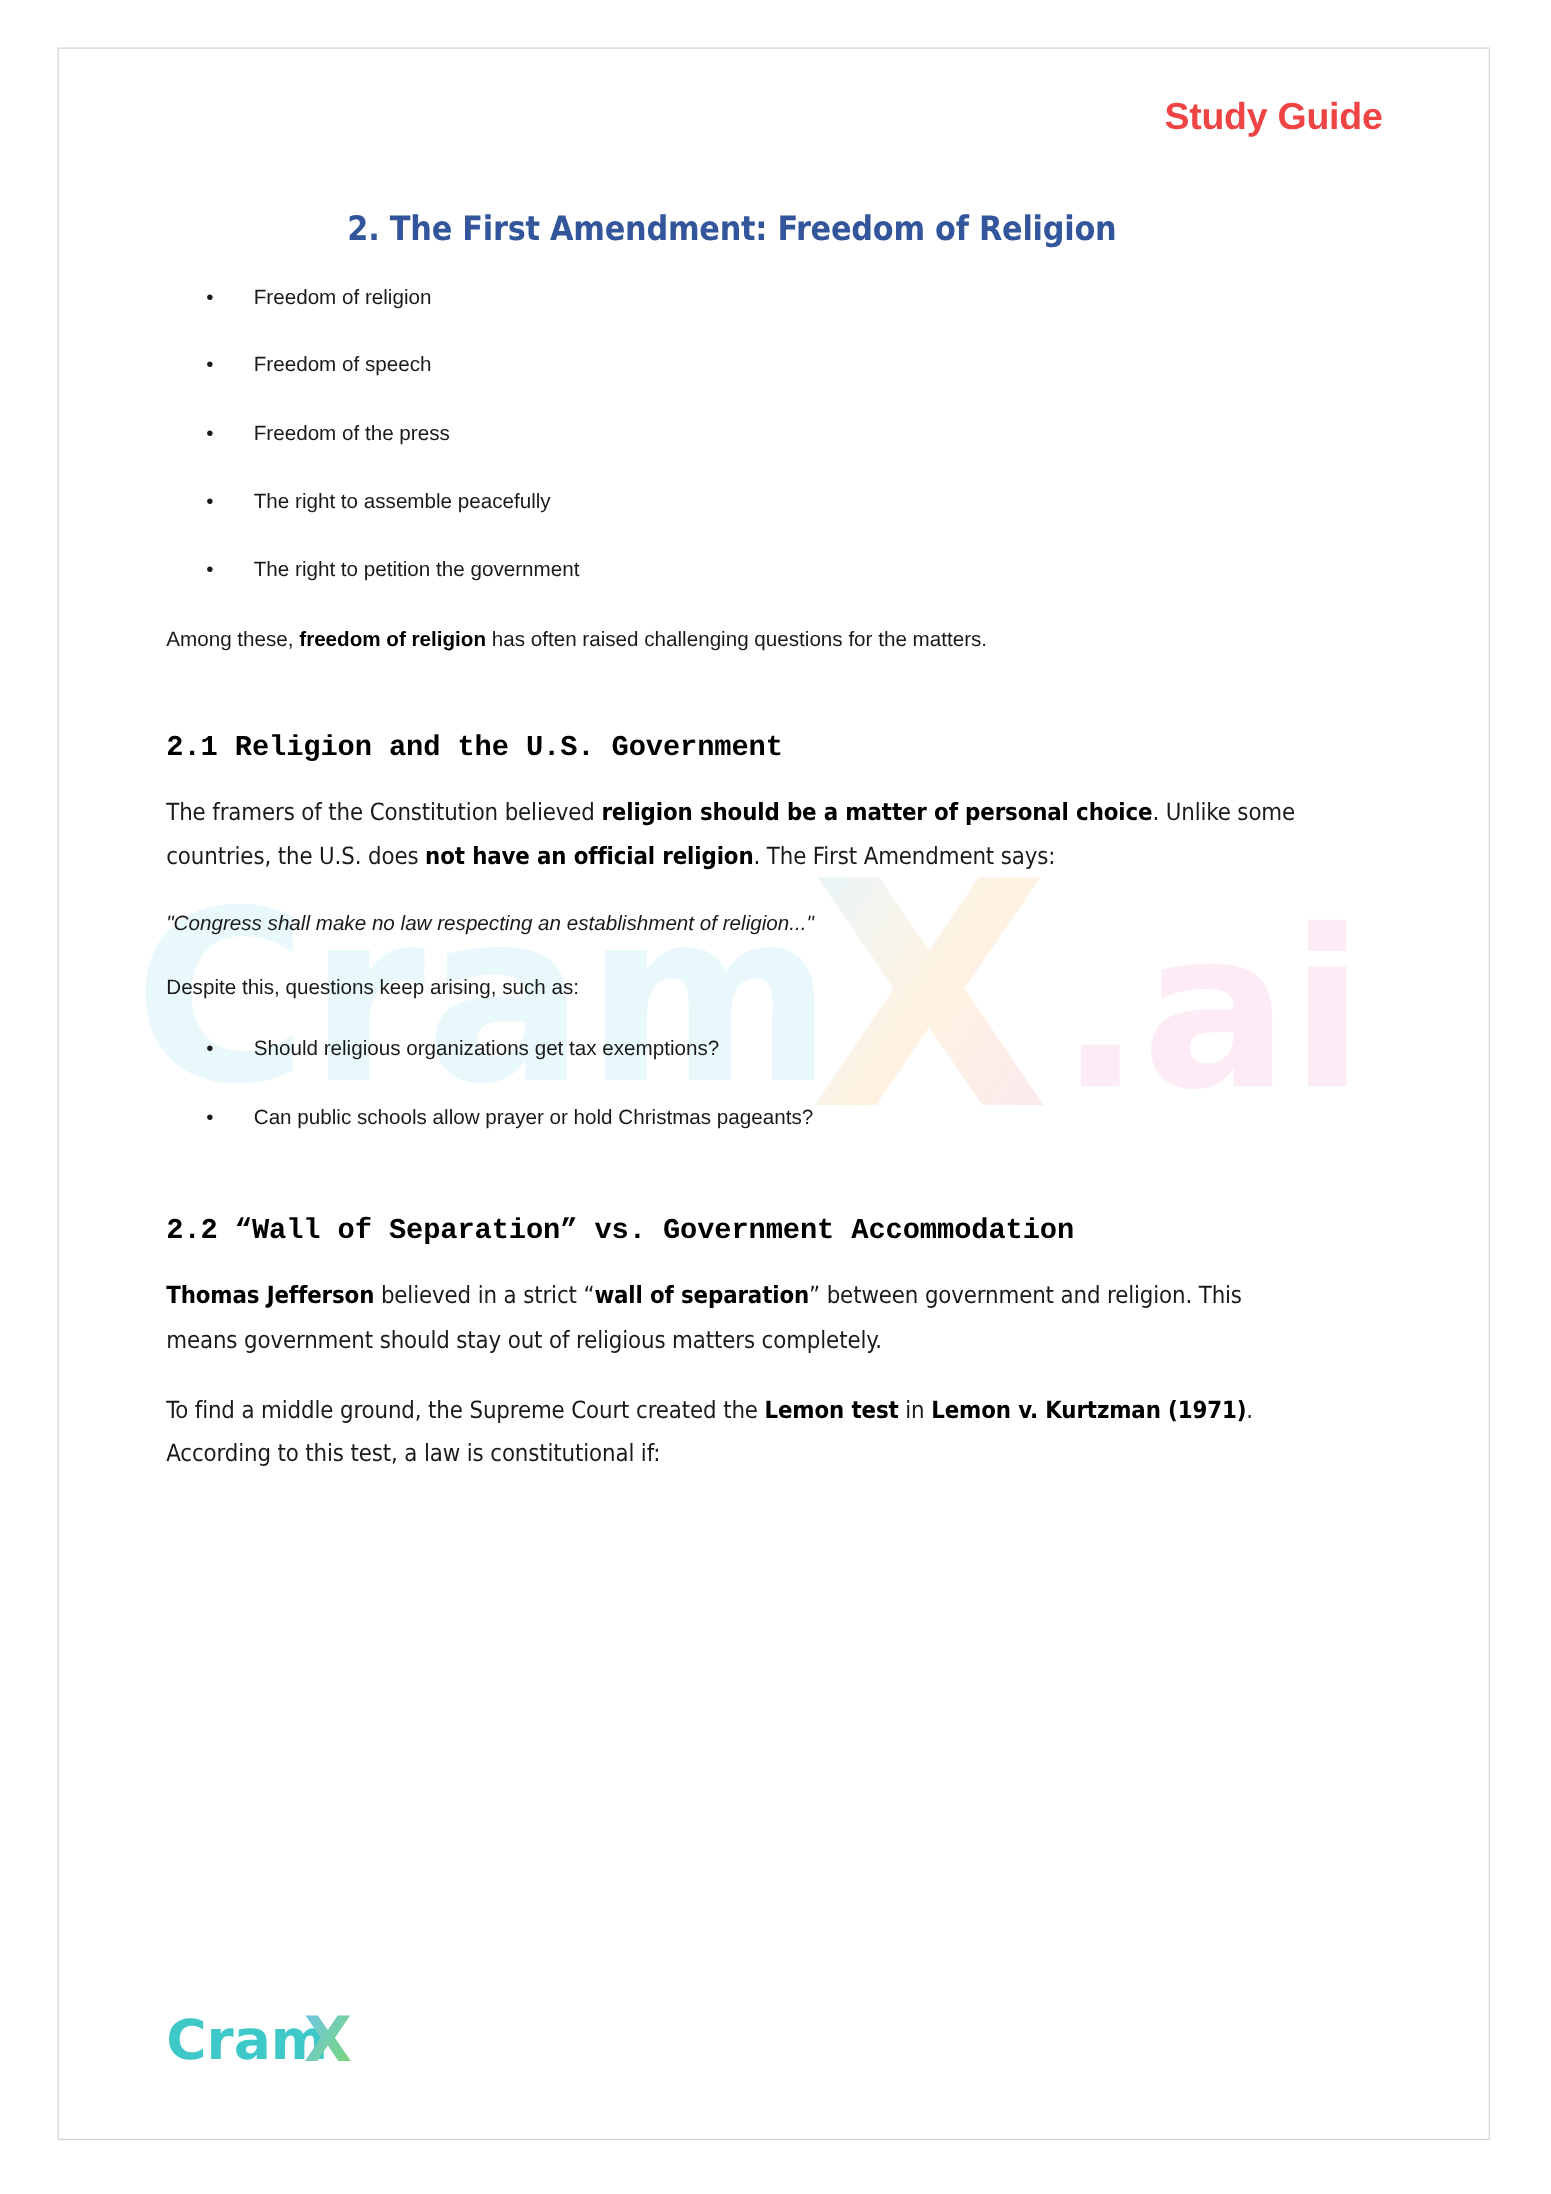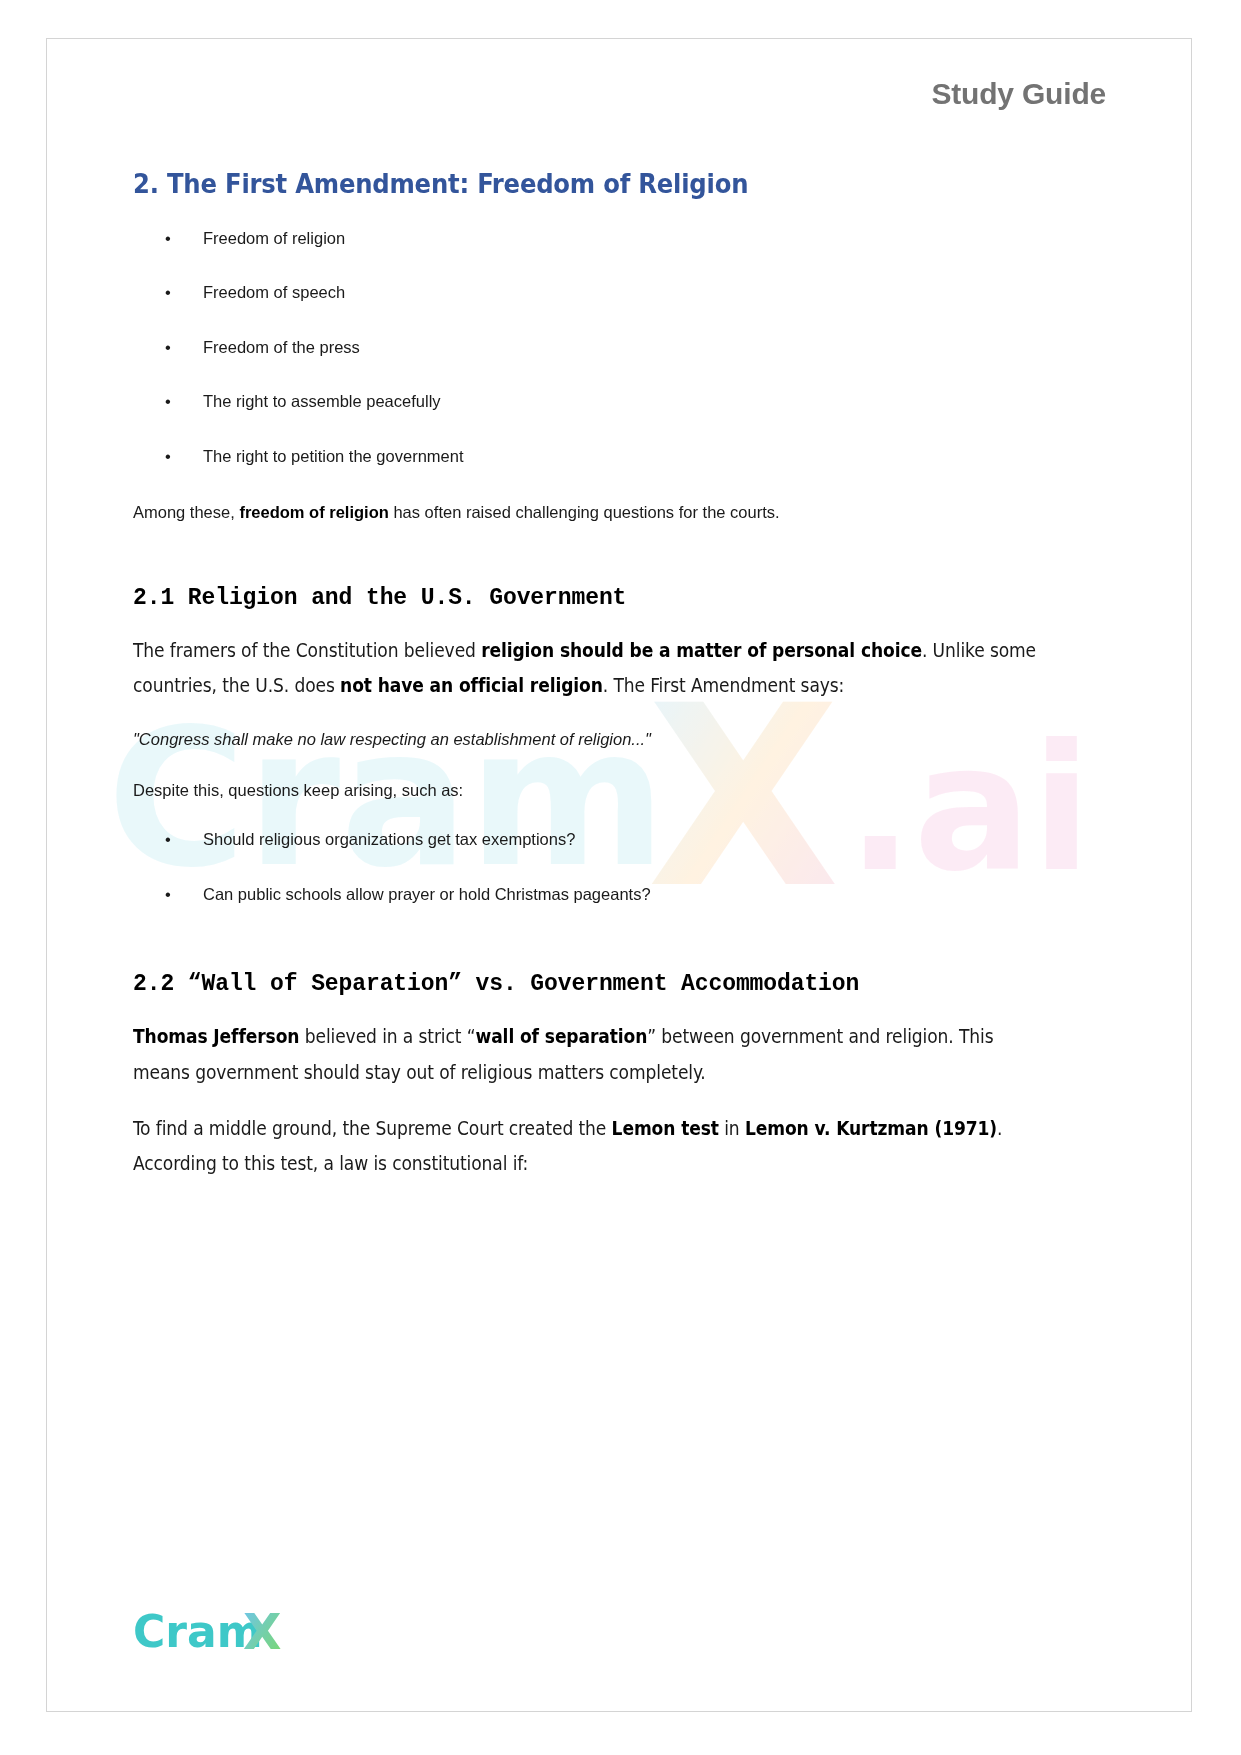--- a/index.html
+++ b/index.html
@@ -47,40 +47,41 @@
     padding: 0;
   }
 
   .doc-header {
     position: absolute;
     right: 85px;
     top: 38px;
     font-family: "Liberation Sans", sans-serif;
     font-size: 30px;
     font-weight: bold;
-    color: #737373;
+    color: #ef4444;
     letter-spacing: -0.2px;
   }
 
   .body-wrap {
     position: absolute;
     left: 86px;
     top: 129px;
     width: 905px;
   }
 
   h1.sec {
     font-family: "DejaVu Sans Condensed", "Liberation Sans Narrow", "Liberation Sans", sans-serif;
     font-stretch: condensed;
     font-size: 27px;
     font-weight: bold;
     color: #33559b;
     margin: 0 0 26px 0;
     letter-spacing: -0.2px;
     line-height: 1.15;
+    text-align: center;
   }
 
   h2.sub {
     font-family: Liberation Mono, monospace;
     font-stretch: condensed;
     font-size: 23px;
     font-weight: bold;
     color: #000000;
     margin: 0 0 22px 0;
     letter-spacing: -0.1px;
@@ -192,21 +193,21 @@
           <span class="bdot">•</span>
           <span>The right to assemble peacefully</span>
         </li>
         <li>
           <span class="bdot">•</span>
           <span>The right to petition the government</span>
         </li>
       </ul>
 
       <p class="para">
-        <span>Among these, </span><b>freedom of religion</b><span> has often raised challenging questions for the courts.</span>
+        <span>Among these, </span><b>freedom of religion</b><span> has often raised challenging questions for the matters.</span>
       </p>
 
       <div class="gap-lg"></div>
 
       <h2 class="sub">2.1 Religion and the U.S. Government</h2>
 
       <p class="para cond">
         <span>The framers of the Constitution believed </span><b>religion should be a matter of personal choice</b><span>. Unlike some countries, the U.S. does </span><b>not have an official religion</b><span>. The First Amendment says:</span>
       </p>
 

